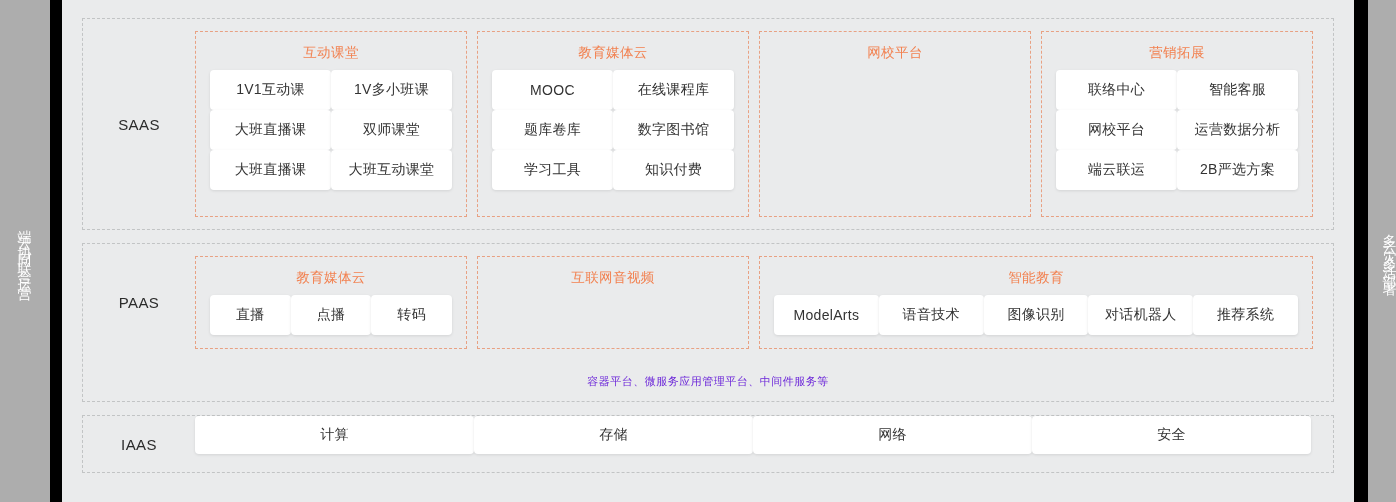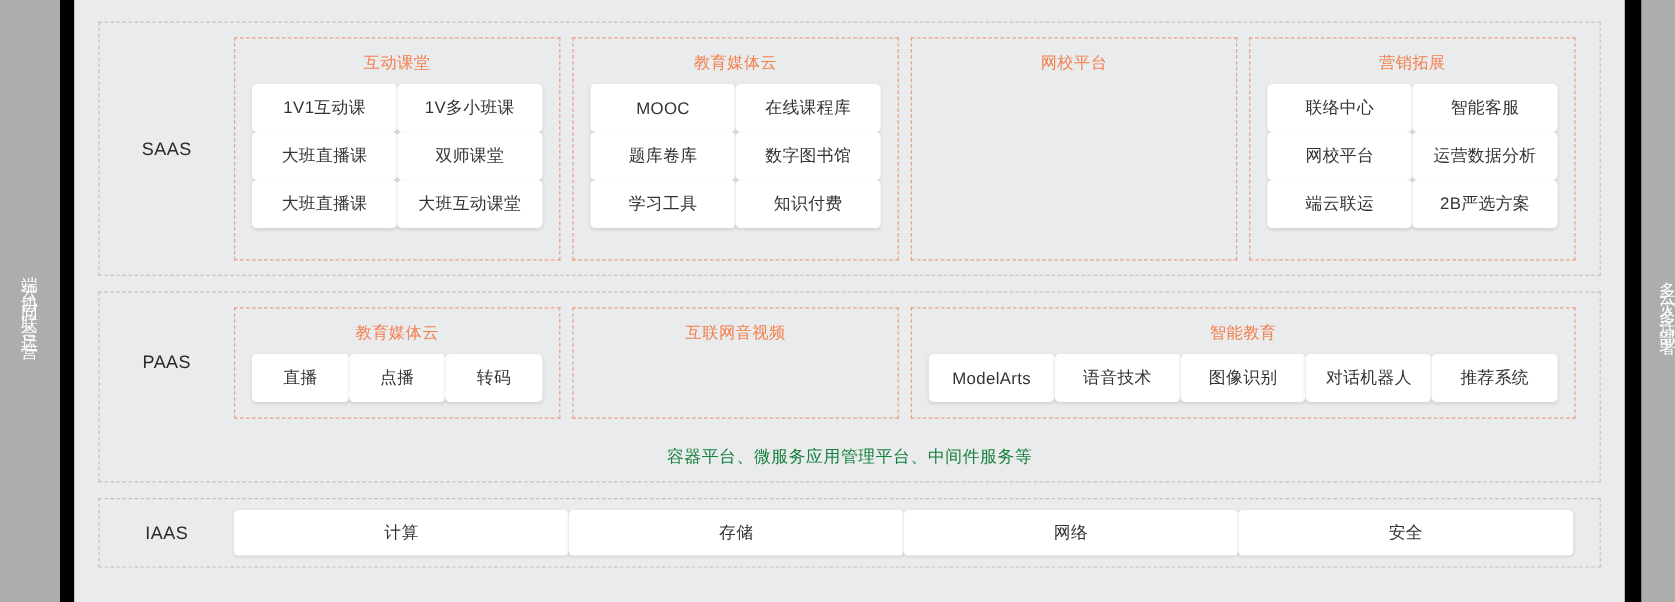--- a/index.html
+++ b/index.html
@@ -73,22 +73,22 @@
   }
 
   .tier-body { flex: 1 1 auto; display: flex; }
 
   .paas-top { display: flex; flex: 1 1 auto; }
   .paas-foot {
     flex: 0 0 40px;
     display: flex;
     align-items: center;
     justify-content: center;
-    color: #15803d;
-    font-size: 14px;
+    color: #6d28d9;
+    font-size: 11px;
     letter-spacing: 0.5px;
   }
 
   
   .groups {
     flex: 1 1 auto;
     display: flex;
     gap: 10px;
     padding: 12px 20px 12px 0;
   }
@@ -139,21 +139,21 @@
 
   
   .g-paas-1 { flex: 0 0 272px; }
   .g-paas-2 { flex: 0 0 272px; }
   .g-paas-3 { flex: 1 1 auto; }
 
   
   .iaas-row {
     flex: 1 1 auto;
     display: flex;
-    align-items: center;
+    align-items: flex-start;
     padding: 0 22px 0 0;
   }
   .iaas-row .chip { flex: 1 1 0; height: 38px; }
 </style>
 </head>
 <body>
 
 <div id="root">
 
   <div class="rail rail-left">

